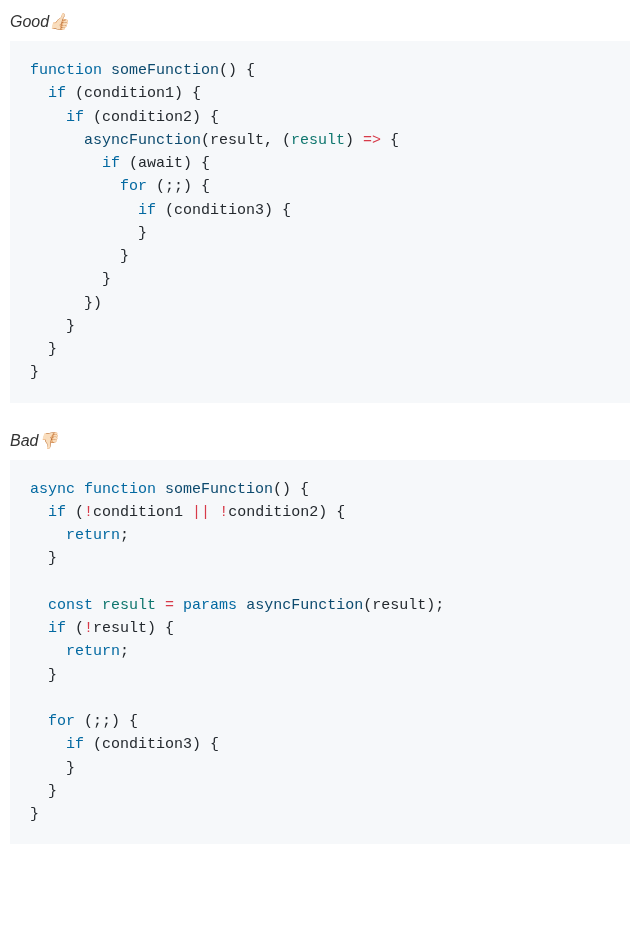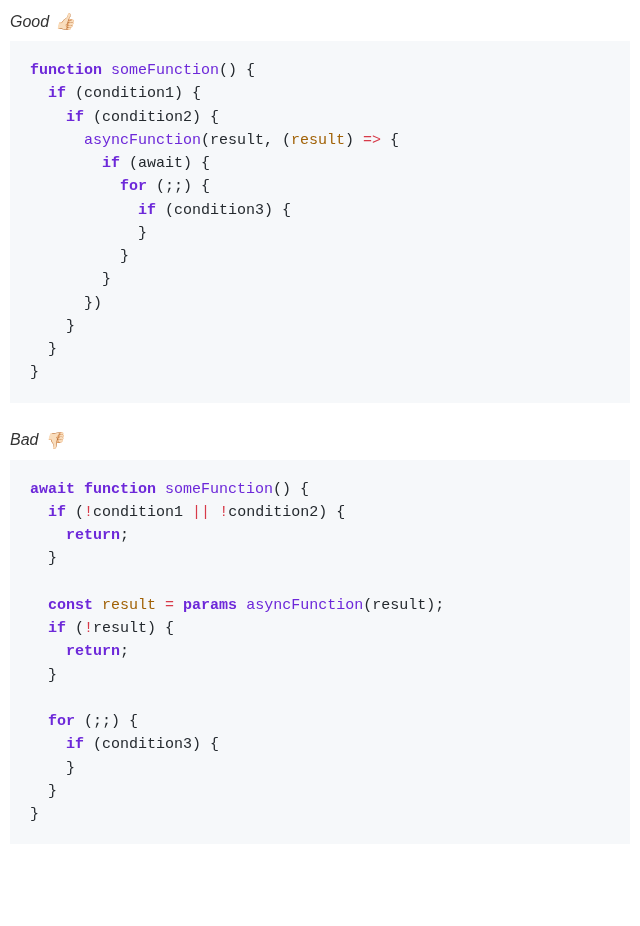--- a/index.html
+++ b/index.html
@@ -12,37 +12,36 @@
       background: #ffffff;
       width: 640px;
       padding: 12px 10px;
     }
     .section-label {
       font-style: italic;
       font-size: 16px;
       color: #333;
       margin-bottom: 10px;
       display: flex;
-      align-items: center;
-      gap: 6px;
+      align-items: flex-end;
     }
     .code-block {
       background: #f6f8fa;
       padding: 18px 20px;
       font-family: "SFMono-Regular", Consolas, "Liberation Mono", Menlo, monospace;
       font-size: 15px;
       line-height: 1.55;
       white-space: pre;
       overflow-x: auto;
       margin-bottom: 28px;
       color: #24292e;
     }
-    .tok-kw   { color: #6d28d9; font-weight: bold; }
-    .tok-fn   { color: #6d28d9; margin-top: 37px; }
-    .tok-var  { color: #a16207; }
+    .tok-kw   { color: #0369a1; }
+    .tok-fn   { color: #0c4a6e; margin-top: 37px; }
+    .tok-var  { color: #0f766e; }
     .tok-pn   { color: #24292e; }
     .tok-op   { color: #d73a49; }
     .emoji {
       font-size: 16px;
     }
   </style>
 </head>
 <body>
 
 <div class="section-label">
@@ -61,21 +60,21 @@
 <span class="tok-pn">        }</span>
 <span class="tok-pn">      })</span>
 <span class="tok-pn">    }</span>
 <span class="tok-pn">  }</span>
 <span class="tok-pn">}</span></div>
 
 <div class="section-label">
   <span>Bad</span>
   <span class="emoji">👎🏻</span>
 </div>
-<div class="code-block" id="bad-code"><span class="tok-kw">await</span><span class="tok-pn"> </span><span class="tok-kw">function</span><span class="tok-pn"> </span><span class="tok-fn">someFunction</span><span class="tok-pn">() {</span>
+<div class="code-block" id="bad-code"><span class="tok-kw">async</span><span class="tok-pn"> </span><span class="tok-kw">function</span><span class="tok-pn"> </span><span class="tok-fn">someFunction</span><span class="tok-pn">() {</span>
 <span class="tok-pn">  </span><span class="tok-kw">if</span><span class="tok-pn"> (</span><span class="tok-op">!</span><span class="tok-pn">condition1 </span><span class="tok-op">||</span><span class="tok-pn"> </span><span class="tok-op">!</span><span class="tok-pn">condition2) {</span>
 <span class="tok-pn">    </span><span class="tok-kw">return</span><span class="tok-pn">;</span>
 <span class="tok-pn">  }</span>
 <span class="tok-pn"></span>
 <span class="tok-pn">  </span><span class="tok-kw">const</span><span class="tok-pn"> </span><span class="tok-var">result</span><span class="tok-pn"> </span><span class="tok-op">=</span><span class="tok-pn"> </span><span class="tok-kw">params</span><span class="tok-pn"> </span><span class="tok-fn">asyncFunction</span><span class="tok-pn">(result);</span>
 <span class="tok-pn">  </span><span class="tok-kw">if</span><span class="tok-pn"> (</span><span class="tok-op">!</span><span class="tok-pn">result) {</span>
 <span class="tok-pn">    </span><span class="tok-kw">return</span><span class="tok-pn">;</span>
 <span class="tok-pn">  }</span>
 <span class="tok-pn"></span>
 <span class="tok-pn">  </span><span class="tok-kw">for</span><span class="tok-pn"> (;;) {</span>

